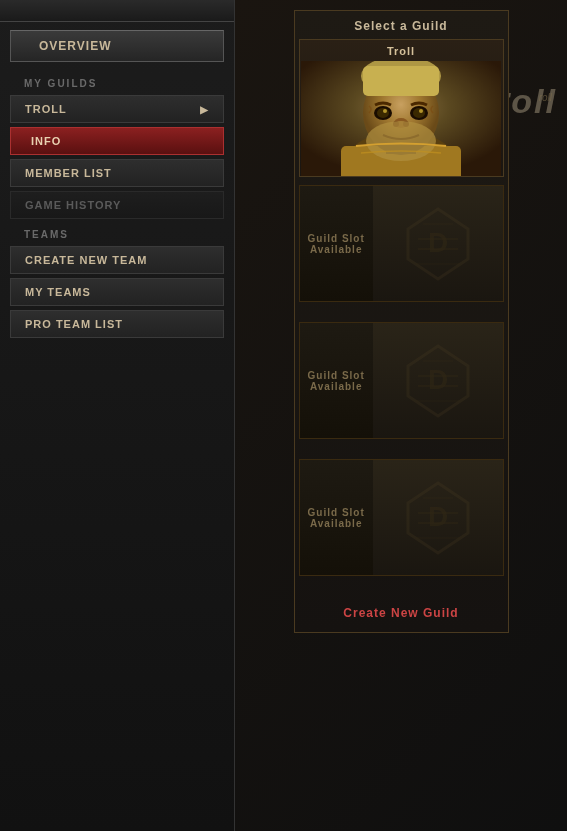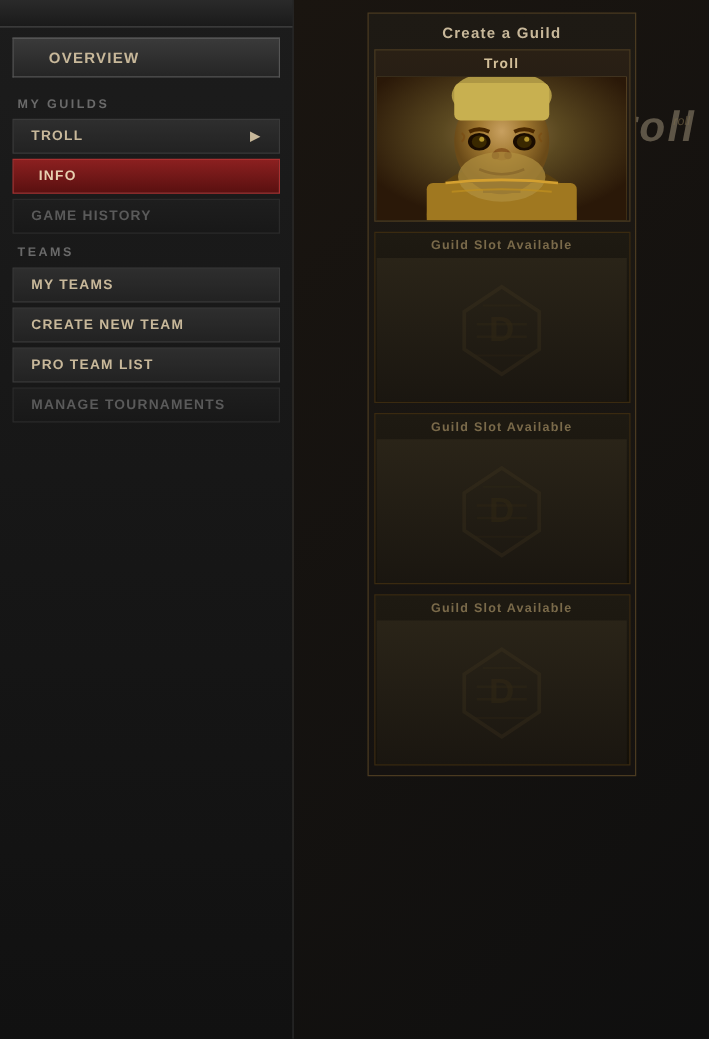--- a/index.html
+++ b/index.html
@@ -58,21 +58,21 @@
       border-top: 1px solid #666;
       color: #c8b89a;
       font-size: 12px;
       font-weight: bold;
       letter-spacing: 1px;
       text-transform: uppercase;
       cursor: pointer;
     }
 
     .section-header {
-      padding: 8px 14px 4px;
+      padding: 8px 24px 4px;
       color: #6a6a6a;
       font-size: 10px;
       font-weight: bold;
       letter-spacing: 2px;
       text-transform: uppercase;
     }
 
     .sidebar-item {
       margin: 2px 10px;
       padding: 7px 14px;
@@ -184,25 +184,24 @@
       position: relative;
       overflow: hidden;
       display: flex;
       align-items: center;
       justify-content: center;
     }
 
     
     .guild-slot-card {
       width: 205px;
-      margin: 0 5px 8px;
+      margin: 0 5px 20px;
       background: linear-gradient(to bottom, #1e1a12 0%, #141008 100%);
       border: 1px solid #3a2a10;
       display: flex;
-      flex-direction: column;
       align-items: center;
       overflow: hidden;
       cursor: pointer;
     }
 
     .guild-slot-label {
       color: #7a6a4a;
       font-size: 10px;
       font-weight: bold;
       letter-spacing: 1px;
@@ -270,51 +269,51 @@
     <div class="section-header">MY GUILDS</div>
 
     <div class="sidebar-item">
       <span>Troll</span>
       <span class="arrow-icon">▶</span>
     </div>
 
     <div class="sidebar-item active">
       <span>INFO</span>
     </div>
+    <div class="sidebar-item">
+      <span>MEMBER LIST</span>
+    </div>
     <div class="sidebar-item dimmed">
       <span>GAME HISTORY</span>
     </div>
 
     <div class="section-header">TEAMS</div>
 
     <div class="sidebar-item">
+      <span>CREATE NEW TEAM</span>
+    </div>
+    <div class="sidebar-item">
       <span>MY TEAMS</span>
-    </div>
-    <div class="sidebar-item">
-      <span>CREATE NEW TEAM</span>
     </div>
     <div class="sidebar-item">
       <span>PRO TEAM LIST</span>
     </div>
 
 
-    <div class="sidebar-item dimmed">
-      <span>MANAGE TOURNAMENTS</span>
-    </div>
   </div>
 
   <div class="right-panel">
 
     <div class="troll-text-bg">
       <span style="font-size:36px; color:#c8b89a; opacity:0.5; font-style:italic; font-weight:bold;">r<span style="font-size:34px;">oll</span></span>
     </div>
     <div style="position:absolute; top:92px; right:15px; color:#7a6a4a; font-size:10px; font-style:italic; opacity:0.6; z-index:0;">roll</div>
 
     <div class="guild-dialog">
-      <div class="dialog-title">Create a Guild</div>
+      <div class="dialog-title">Select a Guild</div>
 
       <div class="guild-card">
         <div class="guild-card-name">Troll</div>
         <div class="guild-portrait">
 
           <svg width="200" height="115" viewBox="0 0 200 115">
 
             <defs>
               <radialGradient id="bgGrad" cx="50%" cy="40%" r="60%">
                 <stop offset="0%" stop-color="#8a7040"></stop>
@@ -415,15 +414,16 @@
               <text x="40" y="48" text-anchor="middle" font-size="28" font-weight="bold" fill="#4a3a18" font-family="Arial" opacity="0.7">D</text>
               <line x1="20" y1="35" x2="60" y2="35" stroke="#4a3a18" stroke-width="2" opacity="0.5"></line>
               <line x1="20" y1="45" x2="60" y2="45" stroke="#4a3a18" stroke-width="2" opacity="0.5"></line>
               <line x1="25" y1="20" x2="55" y2="20" stroke="#4a3a18" stroke-width="1.5" opacity="0.4"></line>
               <line x1="18" y1="60" x2="62" y2="60" stroke="#4a3a18" stroke-width="1.5" opacity="0.4"></line>
             </svg>
           </div>
         </div>
       </div>
 
+      <div class="create-guild-btn">Create New Guild</div>
     </div>
   </div>
 </div>
 
 </body></html>

